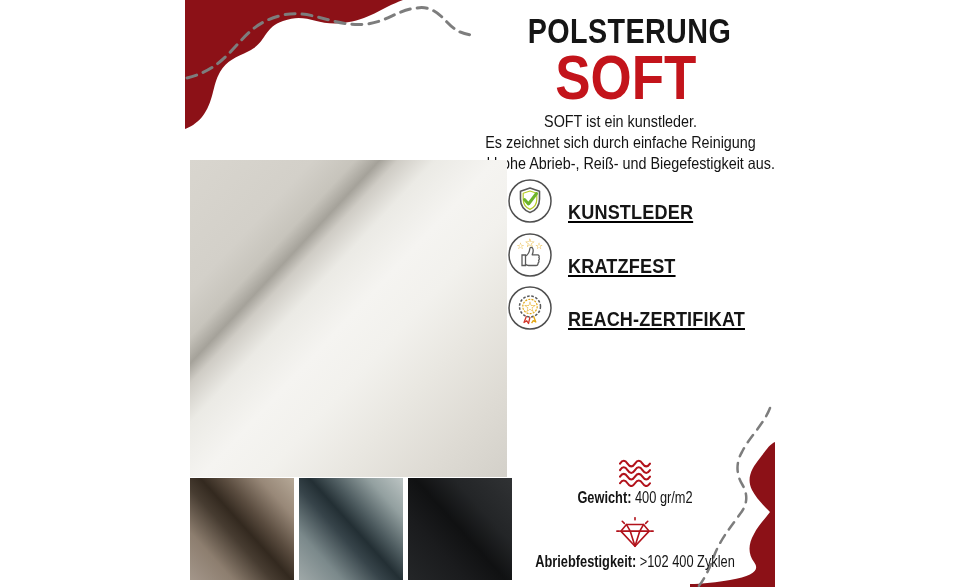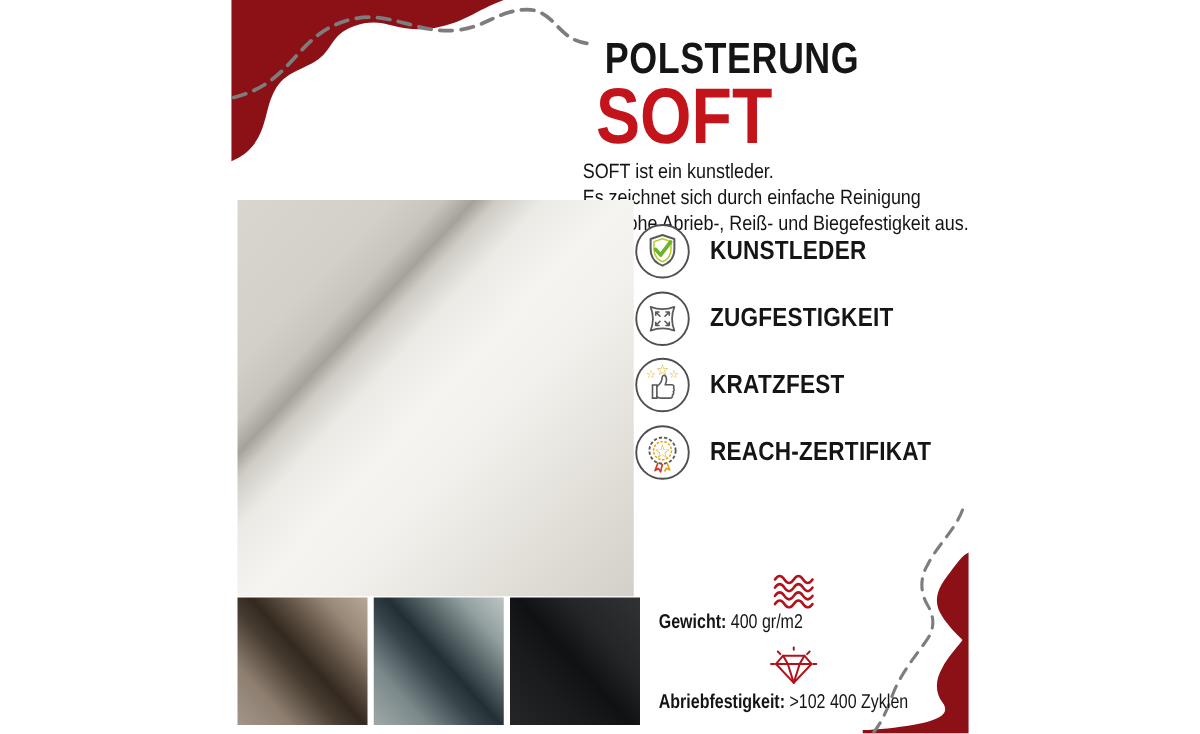--- a/index.html
+++ b/index.html
@@ -1,35 +1,35 @@
 <!DOCTYPE html>
 <html><head>
 <meta charset="utf-8">
 <style>
   html,body{margin:0;padding:0;background:#ffffff;font-family:"Liberation Sans",sans-serif;}
   .canvas{position:relative;width:960px;height:587px;background:#ffffff;overflow:hidden;}
 
   
-  .header{position:absolute;top:13px;right:185px;text-align:left;color:#141414;margin-top:16px;}
+  .header{position:absolute;top:13px;right:185px;text-align:center;color:#141414;}
   .kicker{font-size:35px;font-weight:bold;line-height:35px;letter-spacing:.5px;
           transform:scaleX(.82);transform-origin:right center;white-space:nowrap;color:#151515;}
   .product-name{font-size:63px;font-weight:bold;line-height:50px;margin-top:4px;color:#c3141b;
           transform:scaleX(.84);transform-origin:right center;white-space:nowrap;}
   .desc{margin-top:9px;font-size:16.5px;line-height:21px;color:#141414;
           transform:scaleX(.87);transform-origin:top right;white-space:nowrap;}
 
   
   .features{position:absolute;left:507px;top:178px;}
-  .feature{display:flex;align-items:center;height:46px;margin-bottom:7.5px;}
+  .feature{display:flex;align-items:flex-end;height:46px;margin-bottom:7.5px;text-decoration:underline;}
   .ficon{width:46px;height:46px;flex:0 0 46px;}
   .flabel{margin-left:15px;font-size:21px;font-weight:bold;color:#151515;letter-spacing:.2px;
           transform:scaleX(.86);transform-origin:left center;white-space:nowrap;}
 
   
-  .specs{position:absolute;left:500px;top:457px;width:270px;}
+  .specs{position:absolute;left:500px;top:457px;width:270px;text-align:center;}
   .spec-icon{display:block;margin:0 auto;}
   .spec-line{font-size:16px;line-height:22px;color:#141414;white-space:nowrap;
           transform:scaleX(.8);transform-origin:center;}
   .spec-label{font-weight:bold;}
   .spec-gap{height:8px;}
 
   
   .product-image{position:absolute;left:190px;top:160px;width:317px;height:317px;
     background:linear-gradient(133deg,#d9d6cf 0%,#d3d0c9 20%,#c7c4bc 27%,#a5a29a 31%,
       #cfccc5 34%,#ebeae5 40%,#f5f4f1 50%,#f2f1ed 60%,#e9e7e1 72%,#dedbd4 86%,#d3d0c9 100%);}
@@ -89,33 +89,20 @@
     <div class="feature">
       <svg class="ficon" viewBox="0 0 46 46">
         <circle cx="23" cy="23" r="21" fill="#ffffff" stroke="#4e4e4e" stroke-width="1.5"></circle>
         <path d="M23 10 L32.5 13.2 V21 C32.5 28 28.5 32.5 23 34.5 C17.5 32.5 13.5 28 13.5 21 V13.2 Z" fill="none" stroke="#5a5a5a" stroke-width="1.6" stroke-linejoin="round"></path>
         <path d="M23 13 L29.8 15.3 V21 C29.8 26.3 27 29.7 23 31.4 C19 29.7 16.2 26.3 16.2 21 V15.3 Z" fill="none" stroke="#b7cc27" stroke-width="1.2" stroke-linejoin="round"></path>
         <path d="M17.5 21.5 L21.5 26 L29.5 15.5" fill="none" stroke="#6db32b" stroke-width="3" stroke-linecap="round" stroke-linejoin="round"></path>
       </svg>
       <div class="flabel">KUNSTLEDER</div>
     </div>
 
-    <div class="feature">
-      <svg class="ficon" viewBox="0 0 46 46">
-        <circle cx="23" cy="23" r="21" fill="#ffffff" stroke="#4e4e4e" stroke-width="1.5"></circle>
-        <path d="M13.5 13.5 C20 16 26 16 32.5 13.5 C30 20 30 26 32.5 32.5 C26 30 20 30 13.5 32.5 C16 26 16 20 13.5 13.5 Z" fill="none" stroke="#5a5a5a" stroke-width="1.4" stroke-linejoin="round"></path>
-        <g fill="none" stroke="#5a5a5a" stroke-width="1.3" stroke-linecap="round" stroke-linejoin="round">
-          <path d="M21 21 L17.6 17.6 M17.6 20.2 L17.6 17.6 L20.2 17.6"></path>
-          <path d="M25 21 L28.4 17.6 M28.4 20.2 L28.4 17.6 L25.8 17.6"></path>
-          <path d="M21 25 L17.6 28.4 M17.6 25.8 L17.6 28.4 L20.2 28.4"></path>
-          <path d="M25 25 L28.4 28.4 M25.8 28.4 L28.4 28.4 L28.4 25.8"></path>
-        </g>
-      </svg>
-      <div class="flabel">ZUGFESTIGKEIT</div>
-    </div>
 
     <div class="feature">
       <svg class="ficon" viewBox="0 0 46 46">
         <circle cx="23" cy="23" r="21" fill="#ffffff" stroke="#4e4e4e" stroke-width="1.5"></circle>
         <text x="9.5" y="17" font-size="9" fill="#e3a612" font-family="DejaVu Sans">☆</text>
         <text x="17.5" y="15" font-size="12" fill="#e3a612" font-family="DejaVu Sans">☆</text>
         <text x="28" y="17" font-size="9" fill="#e3a612" font-family="DejaVu Sans">☆</text>
         <path d="M15 23 H18.5 V33.5 H15 Z" fill="none" stroke="#5a5a5a" stroke-width="1.3"></path>
         <path d="M18.5 24 C21.5 22.5 22.5 19.5 22.8 16.8 C22.9 15.3 24.6 14.8 25.5 16
                  C26.6 17.6 26 20.8 25.2 22.8 H30.6 C32 22.8 32.6 24.4 31.8 25.4

